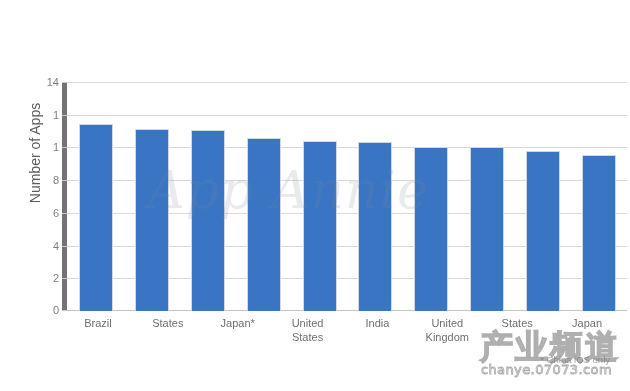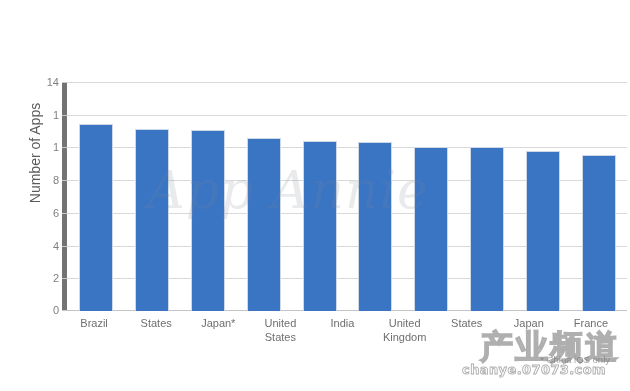--- a/index.html
+++ b/index.html
@@ -162,24 +162,24 @@
     font-size: 33px;
     letter-spacing: 2px;
     line-height: 36px;
     color: transparent;
     -webkit-text-stroke: 1.4px rgba(110,110,110,0.55);
     font-family: Liberation Sans, sans-serif;
     font-weight: 700;
   }
   .wm-cn-url {
     position: absolute;
-    right: 18px;
+    right: 12px;
     top: 33px;
     font-size: 13px;
-    font-weight: 700;
+    font-weight: 400;
     letter-spacing: 0.4px;
     color: transparent;
     -webkit-text-stroke: 0.9px rgba(120,120,120,0.6);
     font-family: "DejaVu Sans", sans-serif;
     margin-left: 15px;
   }
   .footnote {
     position: absolute;
     right: 20px;
     bottom: 26px;
@@ -269,21 +269,20 @@
     <div class="xlabel">Brazil</div>
     <div class="xlabel">States</div>
     <div class="xlabel">Japan*</div>
     <div class="xlabel">United
 States</div>
     <div class="xlabel">India</div>
     <div class="xlabel">United
 Kingdom</div>
     <div class="xlabel">States</div>
     <div class="xlabel">Japan</div>
-    <div class="xlabel">France</div>
   </div>
 
   <div class="footnote">* China iOS only</div>
 
   <div class="wm-appannie">App Annie</div>
 
   <div class="wm-cn">
     <div class="wm-cn-chars">产业频道</div>
     <div class="wm-cn-url">chanye.07073.com</div>
   </div>

